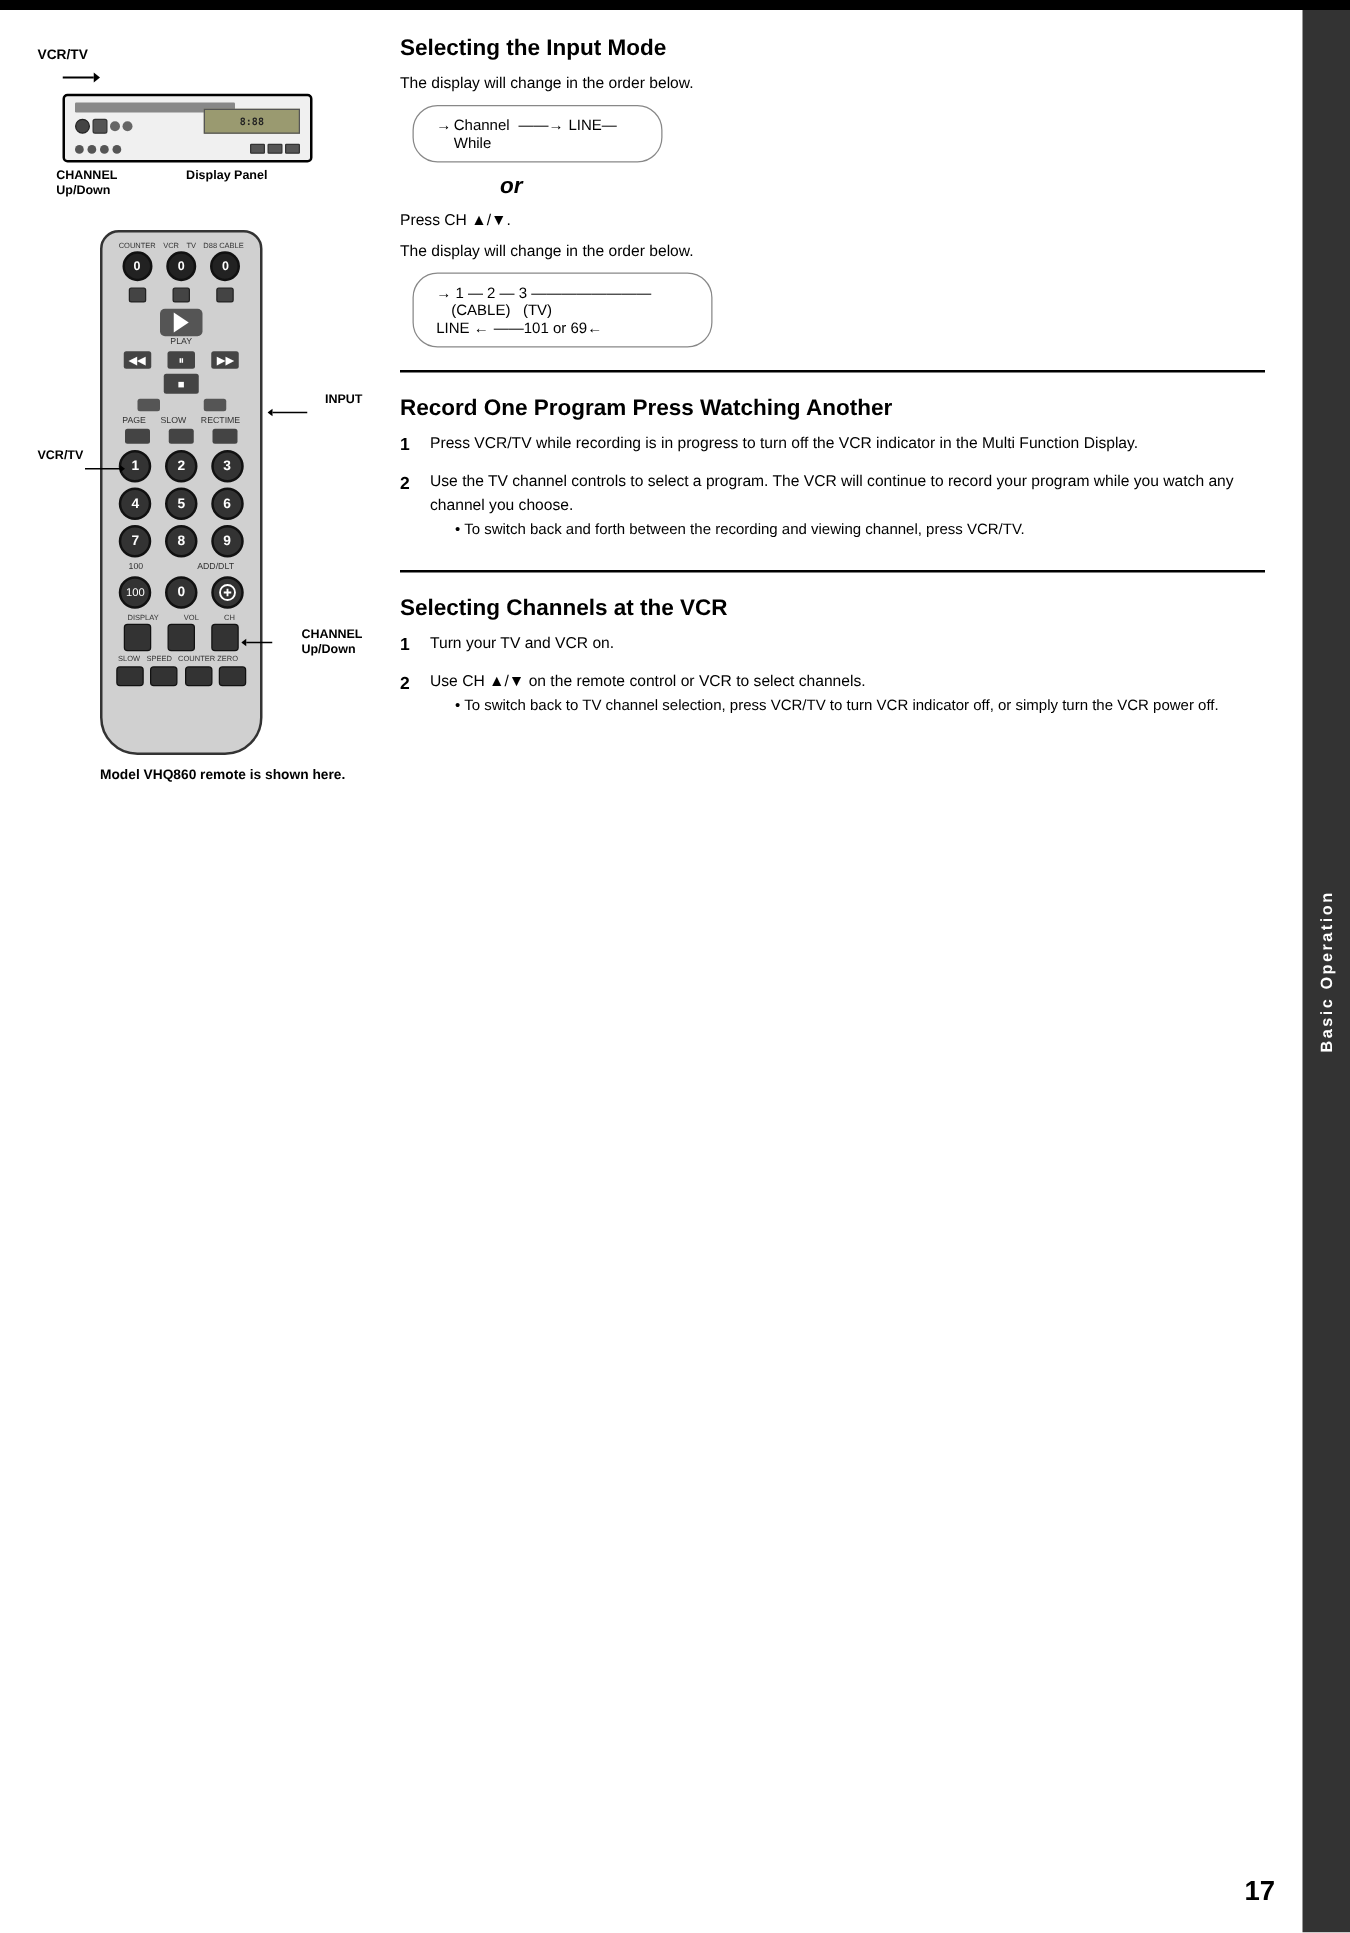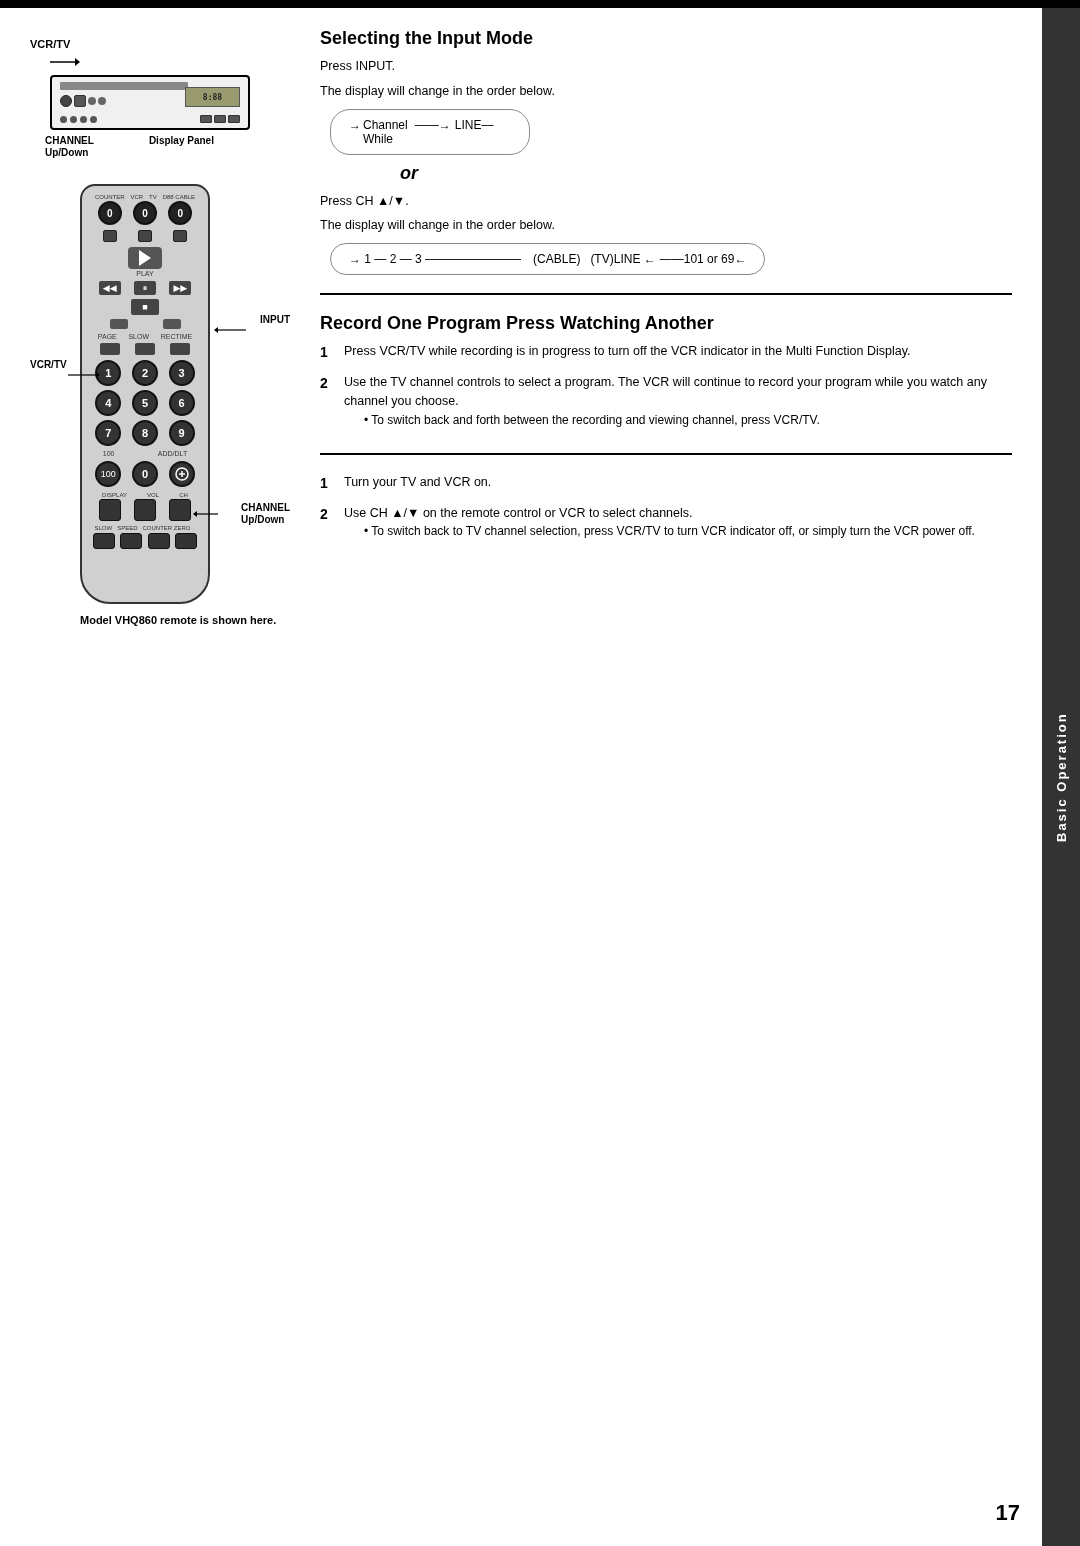--- a/index.html
+++ b/index.html
@@ -200,21 +200,21 @@
 
           <div style="position:absolute; top:5px; left:8px; right:60px; height:8px; background:#888; border-radius:1px;"></div>
 
           <div style="position:absolute; top:18px; left:8px; display:flex; gap:2px;">
             <div style="width:12px; height:12px; border-radius:50%; background:#444; border:1px solid #222;"></div>
             <div style="width:12px; height:12px; border-radius:2px; background:#555; border:1px solid #333;"></div>
             <div style="width:8px; height:8px; border-radius:50%; background:#666; margin-top:2px;"></div>
             <div style="width:8px; height:8px; border-radius:50%; background:#666; margin-top:2px;"></div>
           </div>
 
-          <div style="position:absolute; top:10px; right:8px; width:55px; height:20px; border:1px solid #555; background:#9a9a70; display:flex; align-items:center; justify-content:center; font-size:8px; font-family:monospace;">
+          <div style="position:absolute; top:10px; right:8px; width:77px; height:20px; border:1px solid #555; background:#9a9a70; display:flex; align-items:center; justify-content:center; font-size:8px; font-family:monospace;">
             <span style="color:#222; font-weight:bold;">8:88</span>
           </div>
 
           <div style="position:absolute; bottom:5px; left:8px; display:flex; gap:3px;">
             <div style="width:7px; height:7px; border-radius:50%; background:#555;"></div>
             <div style="width:7px; height:7px; border-radius:50%; background:#555;"></div>
             <div style="width:7px; height:7px; border-radius:50%; background:#555;"></div>
             <div style="width:7px; height:7px; border-radius:50%; background:#555;"></div>
           </div>
 
@@ -378,21 +378,20 @@
         <div class="model-note" style="margin-left:50px;">Model VHQ860 remote is shown here.</div>
       </div>
 
     </div>
 
     <div class="right-col">
 
       <div>
         <div class="section-title">Selecting the Input Mode</div>
 
-        <p class="section-text">Press INPUT.</p>
         <p class="section-text">The display will change in the order below.</p>
 
         <div style="margin: 8px 0 8px 10px;">
           <div style="border:1px solid #888; border-radius:20px; padding: 8px 18px; display:inline-block; min-width:200px;">
             <div style="display:flex; align-items:flex-start; font-size:12px;">
               <span style="margin-right:2px;">→</span>
               <span style="margin-right:3px;">
                 <span>Channel</span><br>
                 <span>While</span>
               </span>
@@ -403,21 +402,21 @@
           </div>
         </div>
 
         <div class="or-text" style="text-align:left; margin-left:80px;">or</div>
 
         <p class="section-text">Press CH ▲/▼.</p>
         <p class="section-text">The display will change in the order below.</p>
 
         <div style="margin: 8px 0 8px 10px;">
           <div style="border:1px solid #888; border-radius:20px; padding:8px 18px; display:inline-block; min-width:240px; font-size:12px;">
-            <div style="display:flex; flex-direction:row;">
+            <div style="display:flex; flex-direction:column;">
               <span>→ 1 — 2 — 3 ————————</span>
               <div style="display:flex; align-items:center; gap:10px; margin-left:12px;">
                 <span>(CABLE)</span>
                 <span>(TV)</span>
               </div>
               <div style="display:flex; align-items:flex-start; gap:4px;">
                 <span>LINE ←</span>
                 <span>——101  or  69←</span>
               </div>
             </div>
@@ -443,20 +442,21 @@
               <span>Use the TV channel controls to select a program. The VCR will continue to record your program while you watch any channel you choose.</span>
               <div class="bullet-item">To switch back and forth between the recording and viewing channel, press VCR/TV.</div>
             </div>
           </li>
         </ul>
       </div>
 
       <hr class="divider">
 
       <div>
+        <div class="section-title">Selecting Channels at the VCR</div>
 
         <ul class="numbered-list">
           <li>
             <span class="list-num">1</span>
             <div>
               <span>Turn your TV and VCR on.</span>
             </div>
           </li>
           <li>
             <span class="list-num">2</span>

